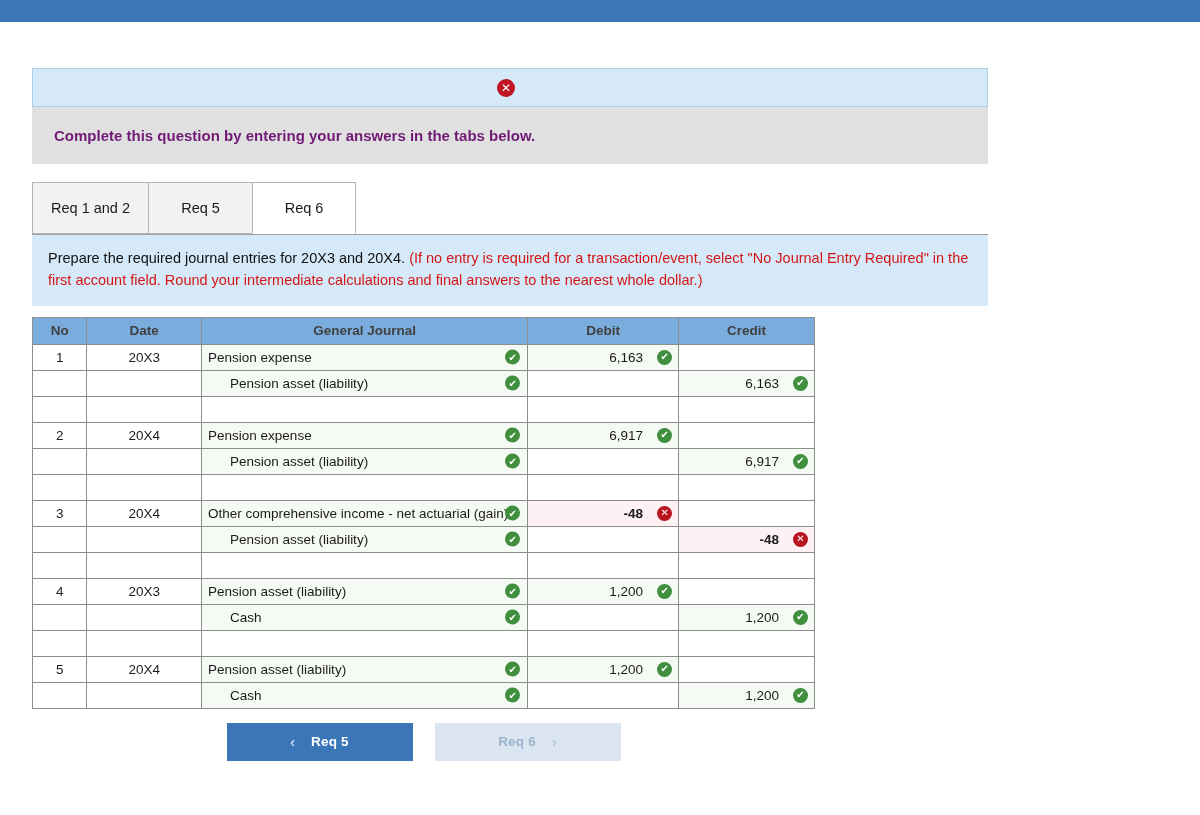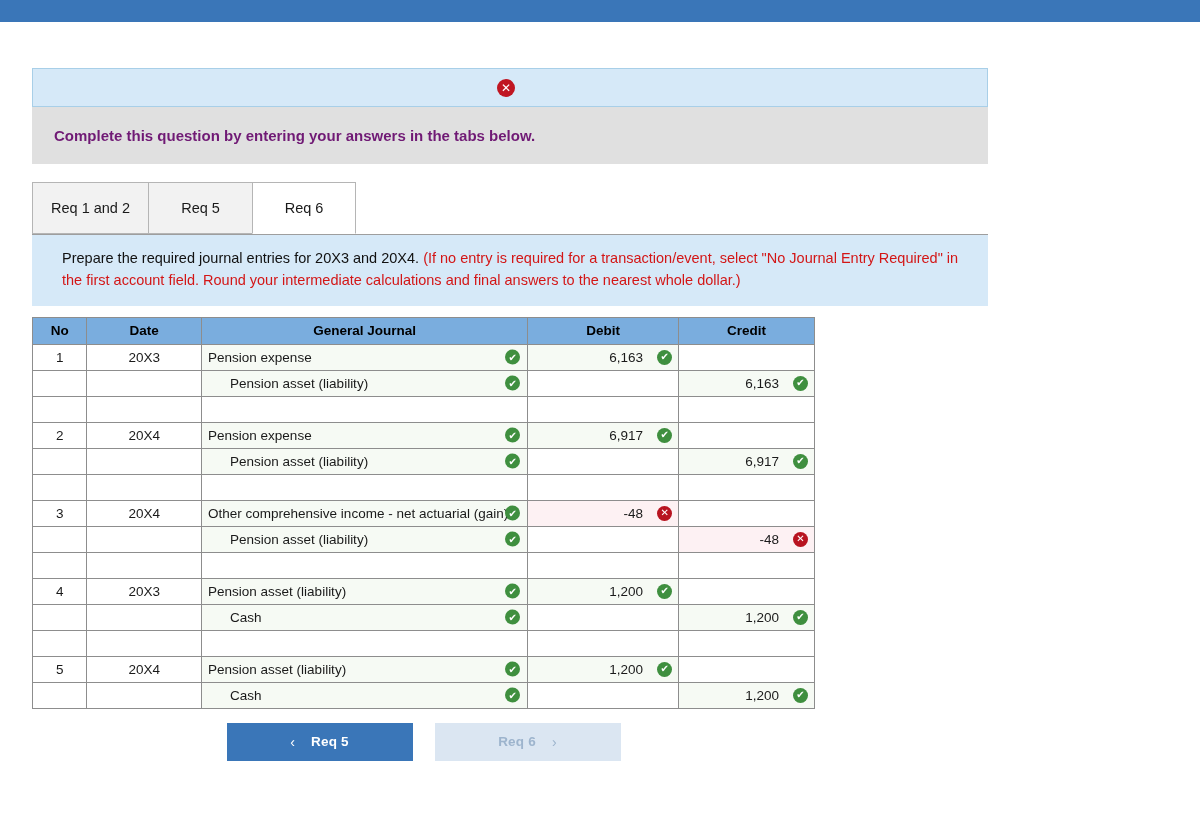--- a/index.html
+++ b/index.html
@@ -90,21 +90,21 @@
     background: #ffffff;
     border-bottom: 1px solid #ffffff;
     position: relative;
     z-index: 3;
   }
 
   
   #prompt {
     background: #d6e9f8;
     border-top: 1px solid #9e9e9e;
-    padding: 12px 16px 14px 30px;
+    padding: 12px 16px 14px 16px;
     font-size: 14.5px;
     line-height: 1.55;
     color: #111;
     width: 956px;
   }
   #prompt .red { color: #d31616; }
 
   
   #journal {
     border-collapse: collapse;
@@ -113,39 +113,39 @@
     table-layout: fixed;
     font-size: 13.5px;
     color: #1a1a1a;
   }
   #journal th {
     background: #7aadde;
     border: 1px solid #8d8d8d;
     height: 27px;
     font-size: 13.5px;
     font-weight: bold;
-    color: #000000;
+    color: #404040;
     text-align: center;
   }
   #journal td {
     border: 1px solid #8d8d8d;
     height: 26px;
     padding: 0 6px;
     vertical-align: middle;
   }
   .col-no    { width: 54px;  text-align: center; }
   .col-date  { width: 114px; text-align: center; margin-top: 32px; }
   .col-gj    { width: 324px; text-align: left; }
   .col-debit { width: 150px; text-align: right; }
   .col-credit{ width: 135px; text-align: right; }
 
   td.gj { position: relative; padding-right: 26px; }
   td.gj.filled  { background: #f6faf4; margin-top: 32px; }
   td.num.filled { background: #f6faf4; }
-  td.num.wrong  { background: #fdf1f3; }
+  td.num.wrong  { background: #fdf1f3; font-weight: bold; }
   .indent { padding-left: 22px; display: inline-block; }
   .spacer-row td { height: 26px; background: #ffffff; }
 
   
   .mark {
     display: inline-flex;
     align-items: center;
     justify-content: center;
     width: 15px; height: 15px;
     border-radius: 50%;

